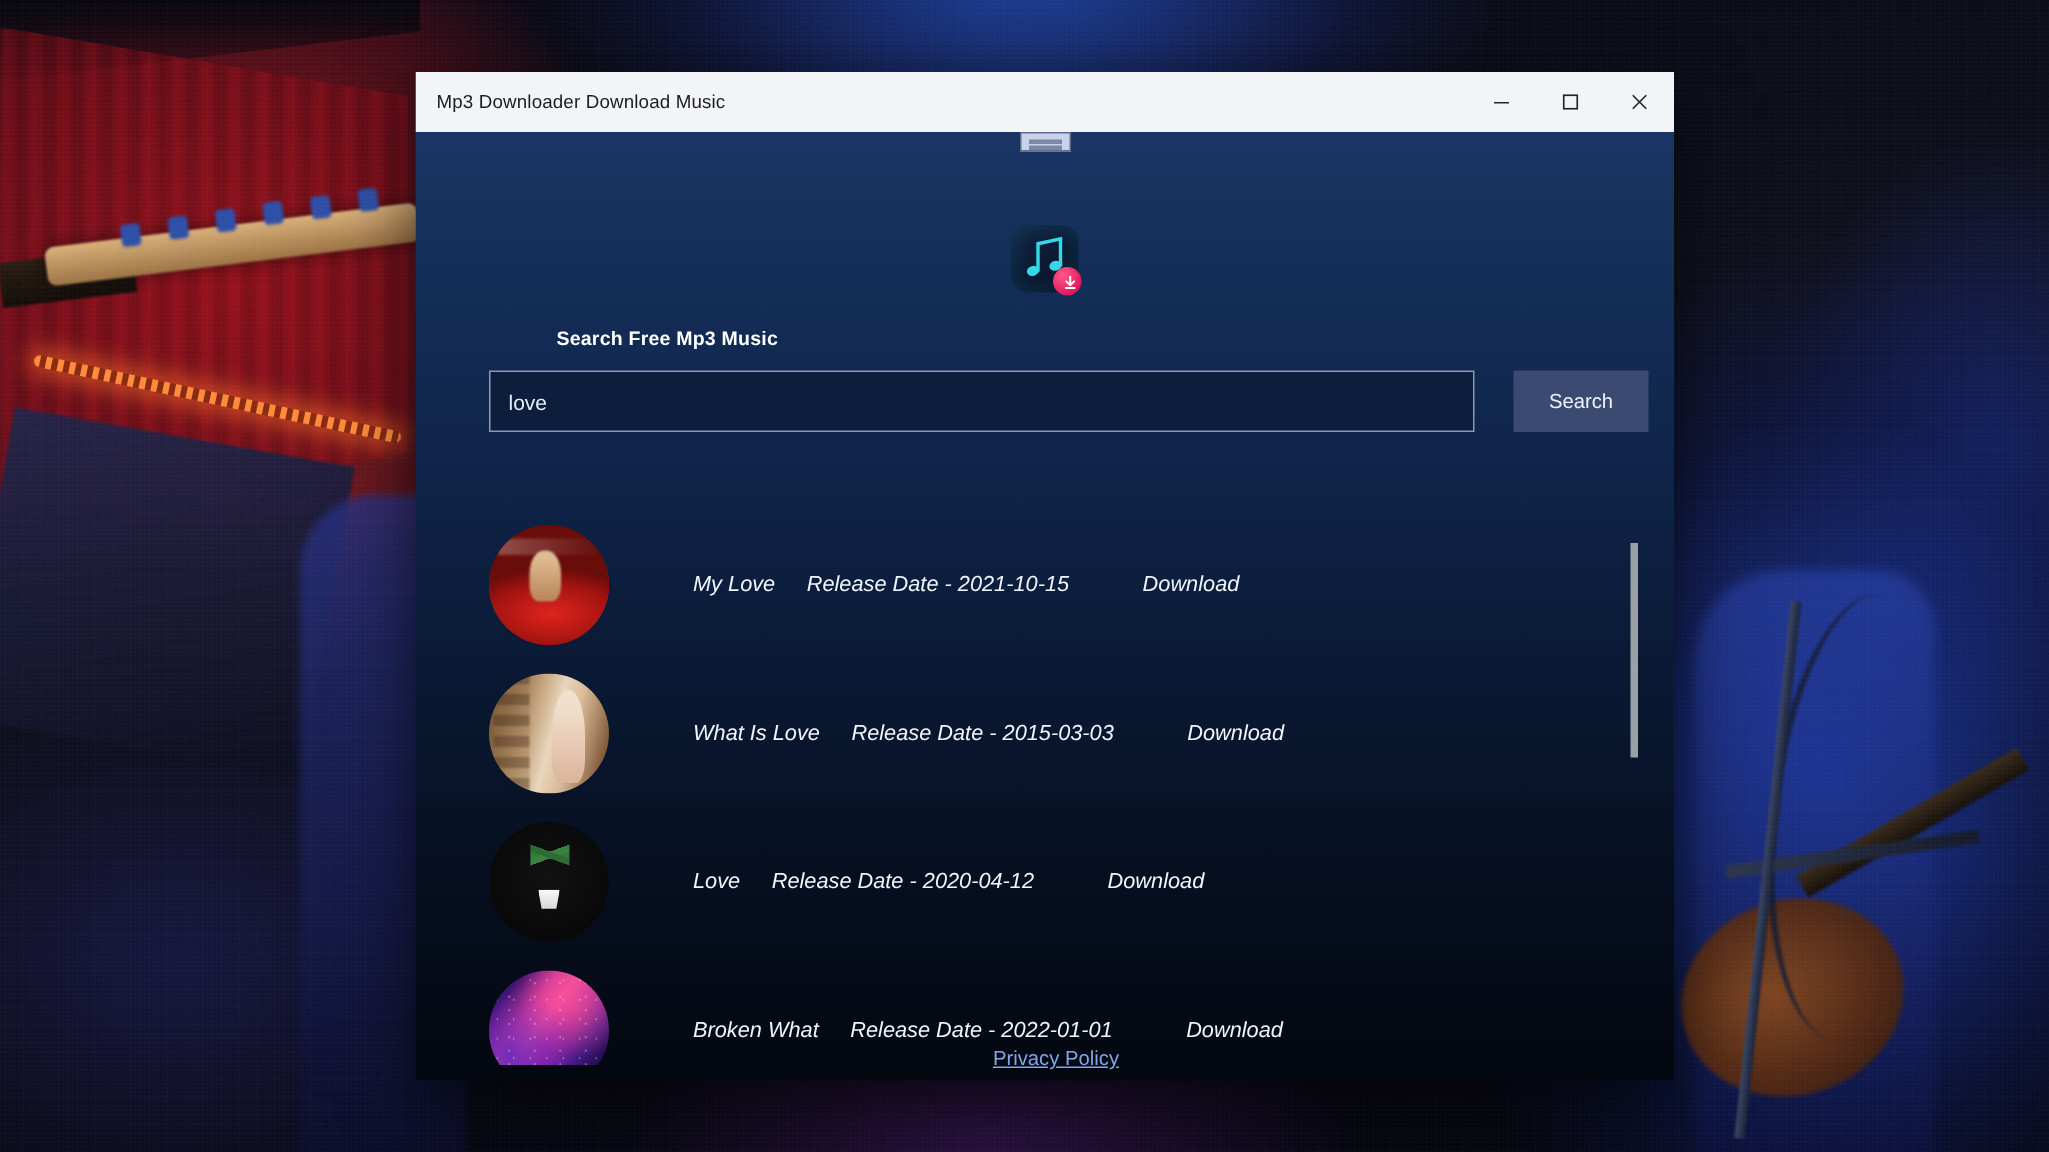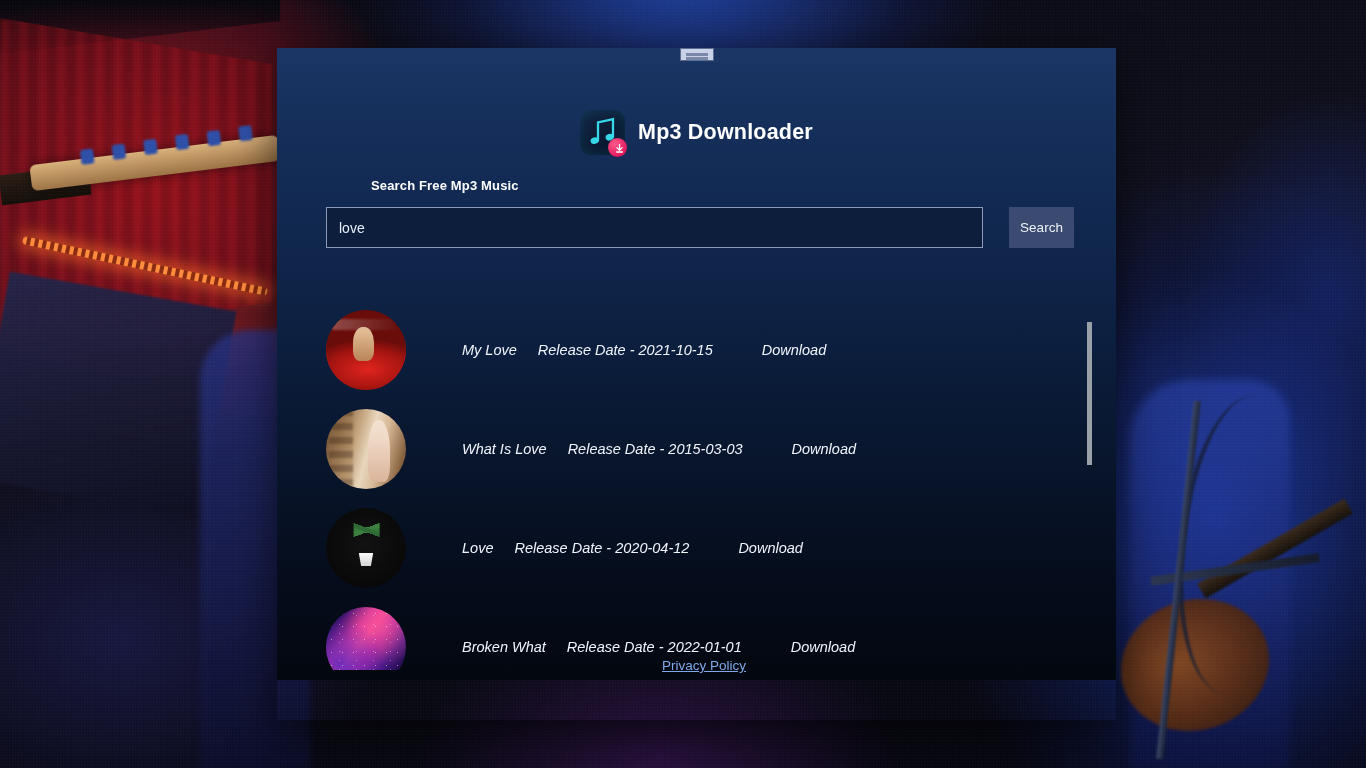--- a/index.html
+++ b/index.html
@@ -249,21 +249,21 @@
     color: #e8eefc;
     font-family: "Liberation Sans", sans-serif;
     font-size: 14px;
     padding: 0 12px;
     outline: none;
   }
   #search-input::placeholder { color: #7f8ea8; }
   #search-button {
     position: absolute;
     left: 732px; top: 159px;
-    width: 65px; height: 41px;
+    width: 90px; height: 41px;
     background: #3a4a70;
     border: none;
     color: #eef2fa;
     font-family: "Liberation Sans", sans-serif;
     font-size: 13.5px;
     cursor: pointer;
   }
 
   
   #results-list {
@@ -445,20 +445,40 @@
   <div class="wp" id="wp-body-right"></div>
   <div class="wp" id="wp-acoustic-neck"></div>
   <div class="wp" id="wp-acoustic"></div>
   <div class="wp" id="wp-cable"></div>
   <div class="wp" id="wp-mic-boom"></div>
   <div class="wp" id="wp-mic-stand"></div>
   <div class="wp" id="wp-grain"></div>
 
   <div id="app-window">
 
+    <div id="title-bar">
+      <div id="window-title">Mp3 Downloader Download Music</div>
+      <div id="window-controls">
+        <div class="winbtn" id="minimize-button">
+          <svg width="12" height="12" viewBox="0 0 12 12">
+            <rect x="1" y="6" width="10" height="1" fill="#20242c"></rect>
+          </svg>
+        </div>
+        <div class="winbtn" id="maximize-button">
+          <svg width="12" height="12" viewBox="0 0 12 12">
+            <rect x="1.5" y="1.5" width="9" height="9" fill="none" stroke="#20242c" stroke-width="1.1"></rect>
+          </svg>
+        </div>
+        <div class="winbtn" id="close-button">
+          <svg width="12" height="12" viewBox="0 0 12 12">
+            <path d="M1.5 1.5 L10.5 10.5 M10.5 1.5 L1.5 10.5" stroke="currentColor" stroke-width="1.1" fill="none"></path>
+          </svg>
+        </div>
+      </div>
+    </div>
 
     <div id="app-body">
 
       <div id="drag-band">
         <div id="drag-handle">
           <div class="bar"></div>
         </div>
       </div>
 
       <div id="app-header">
@@ -468,21 +488,20 @@
             <ellipse cx="8.6" cy="25.6" rx="4.1" ry="3.3" fill="#35d7e8" transform="rotate(-16 8.6 25.6)"></ellipse>
             <ellipse cx="23.6" cy="22.2" rx="4.1" ry="3.3" fill="#35d7e8" transform="rotate(-16 23.6 22.2)"></ellipse>
           </svg>
           <div id="download-badge">
             <svg width="11" height="11" viewBox="0 0 11 11">
               <path d="M5.5 1.4 L5.5 6.6 M2.9 4.6 L5.5 7.2 L8.1 4.6" stroke="#ffffff" stroke-width="1.3" fill="none" stroke-linecap="round" stroke-linejoin="round"></path>
               <path d="M2.6 9 L8.4 9" stroke="#ffffff" stroke-width="1.3" stroke-linecap="round"></path>
             </svg>
           </div>
         </div>
-        <div id="app-title">Mp3 Downloader</div>
       </div>
 
       <div id="search-label">Search Free Mp3 Music</div>
       <input id="search-input" type="text" value="love" style="">
       <button id="search-button">Search</button>
 
       <div id="results-list">
 
         <div class="result-row">
           <div class="thumb">

